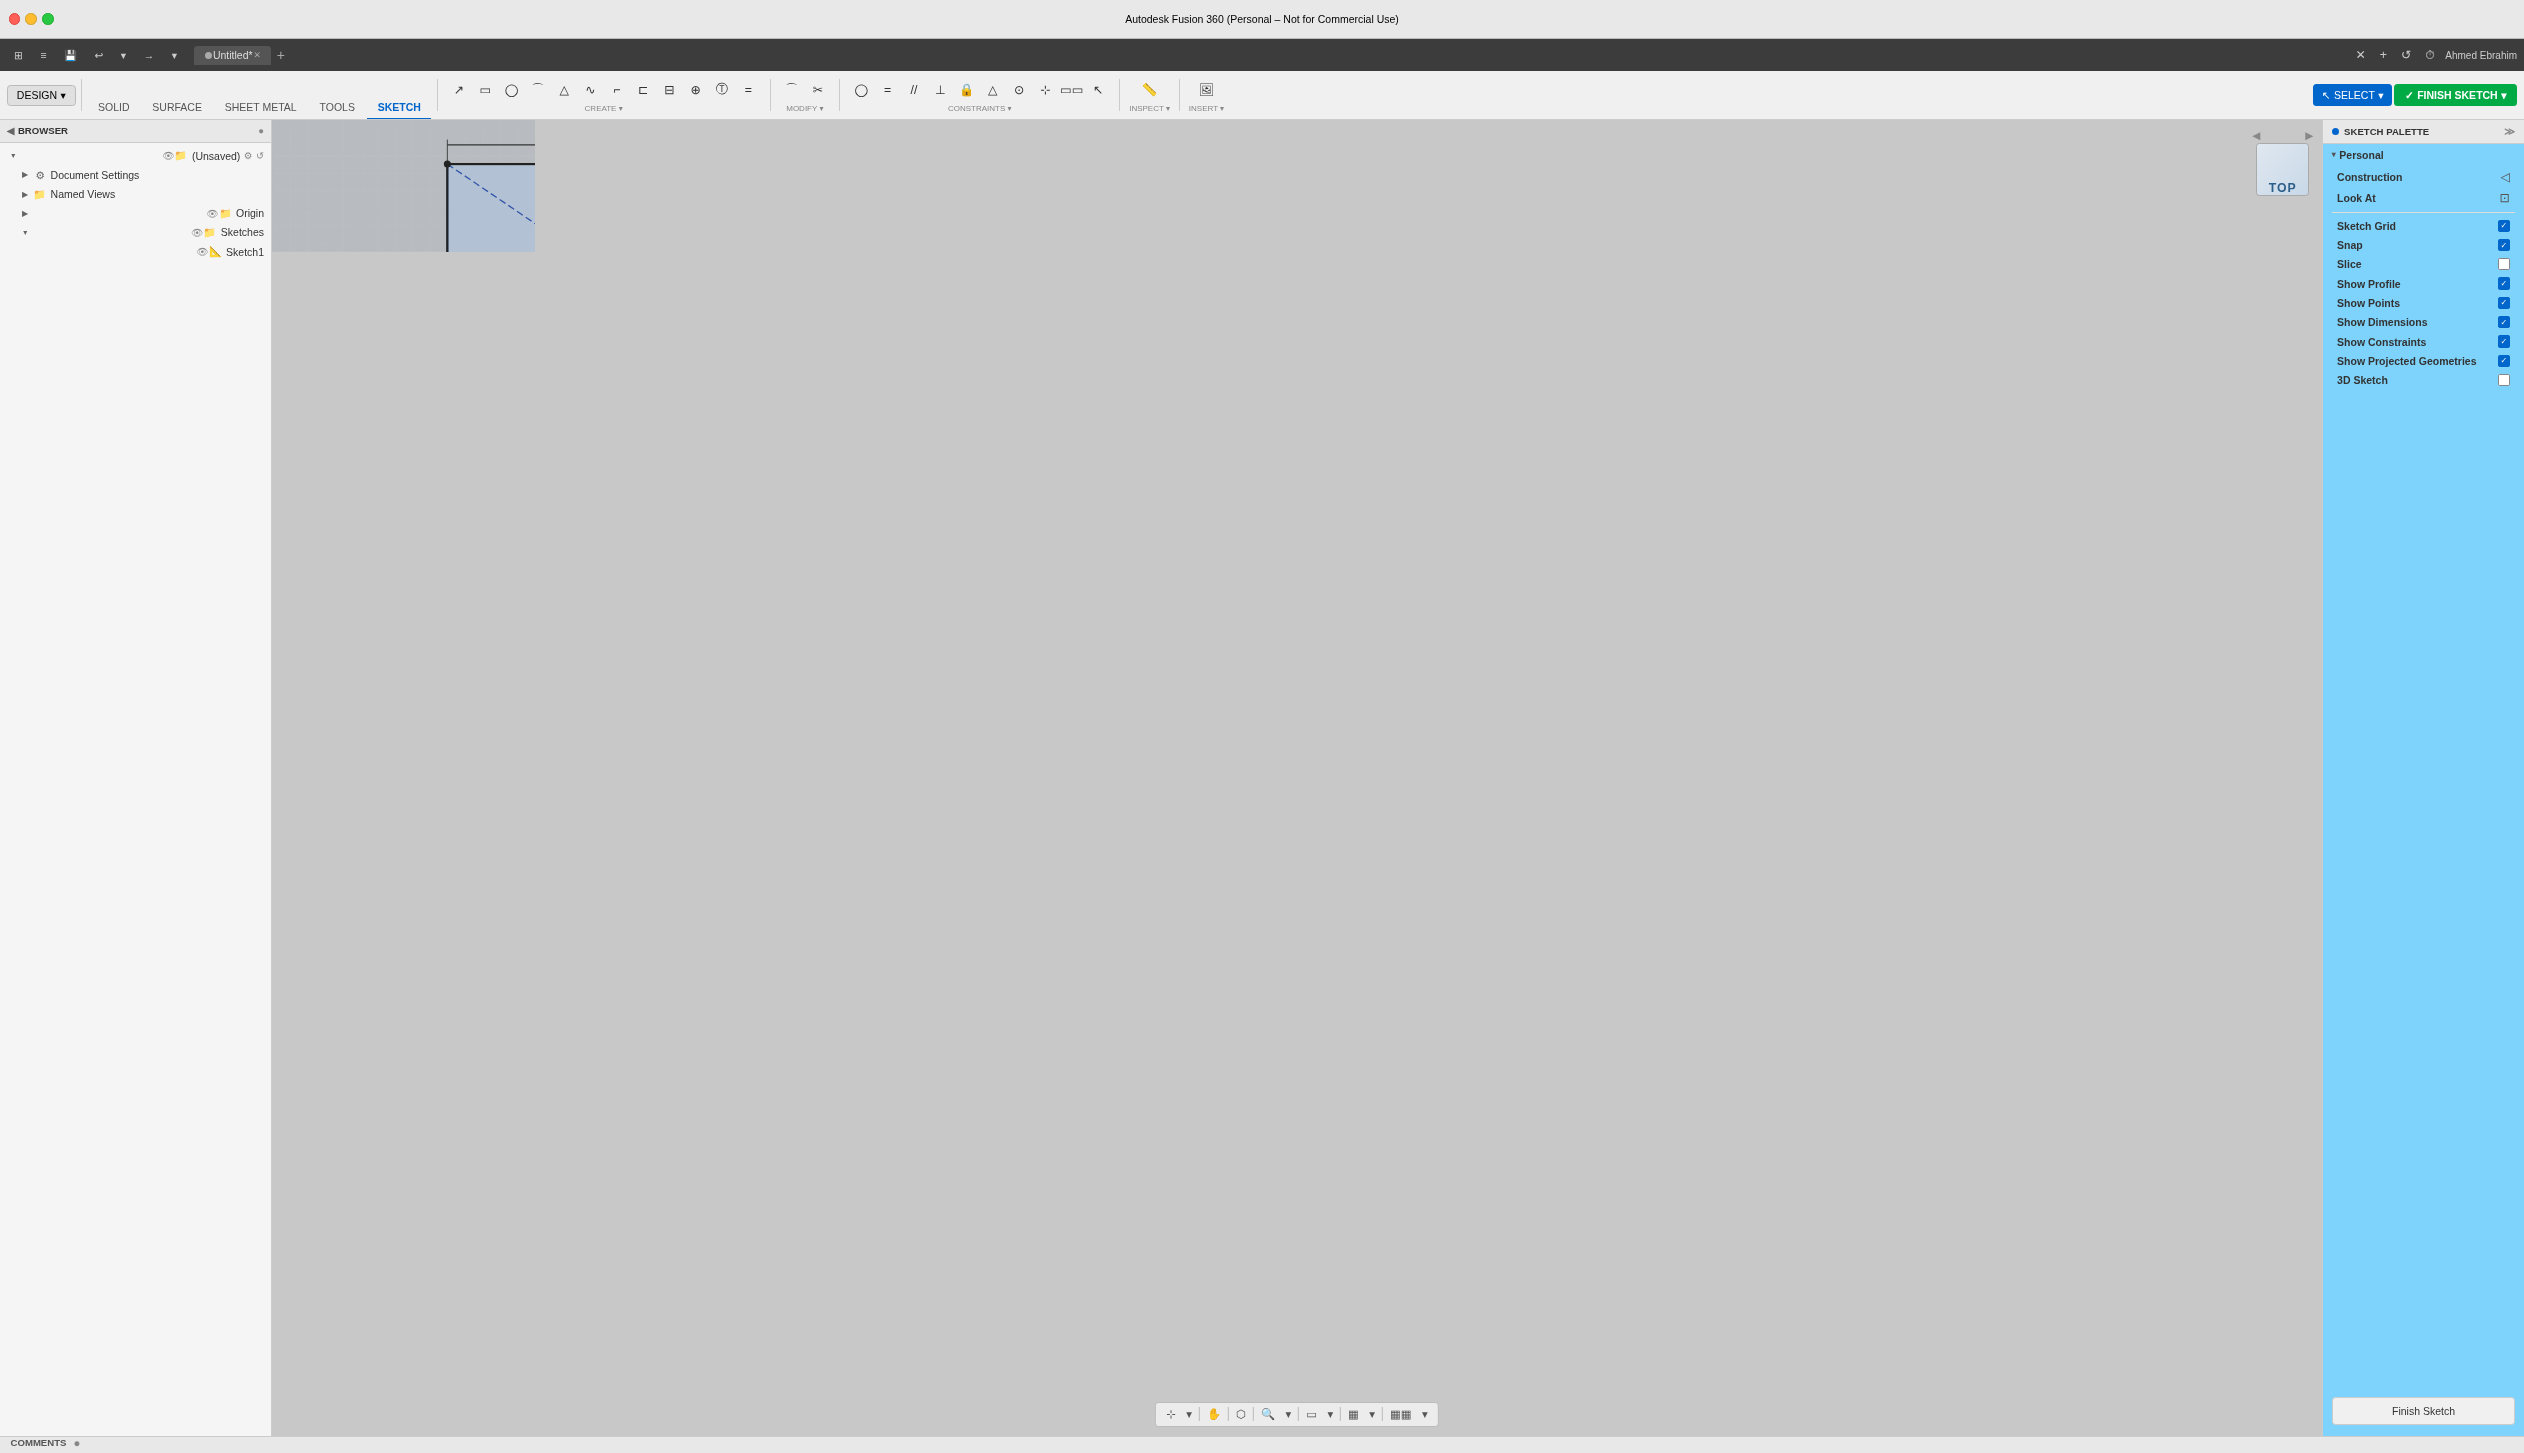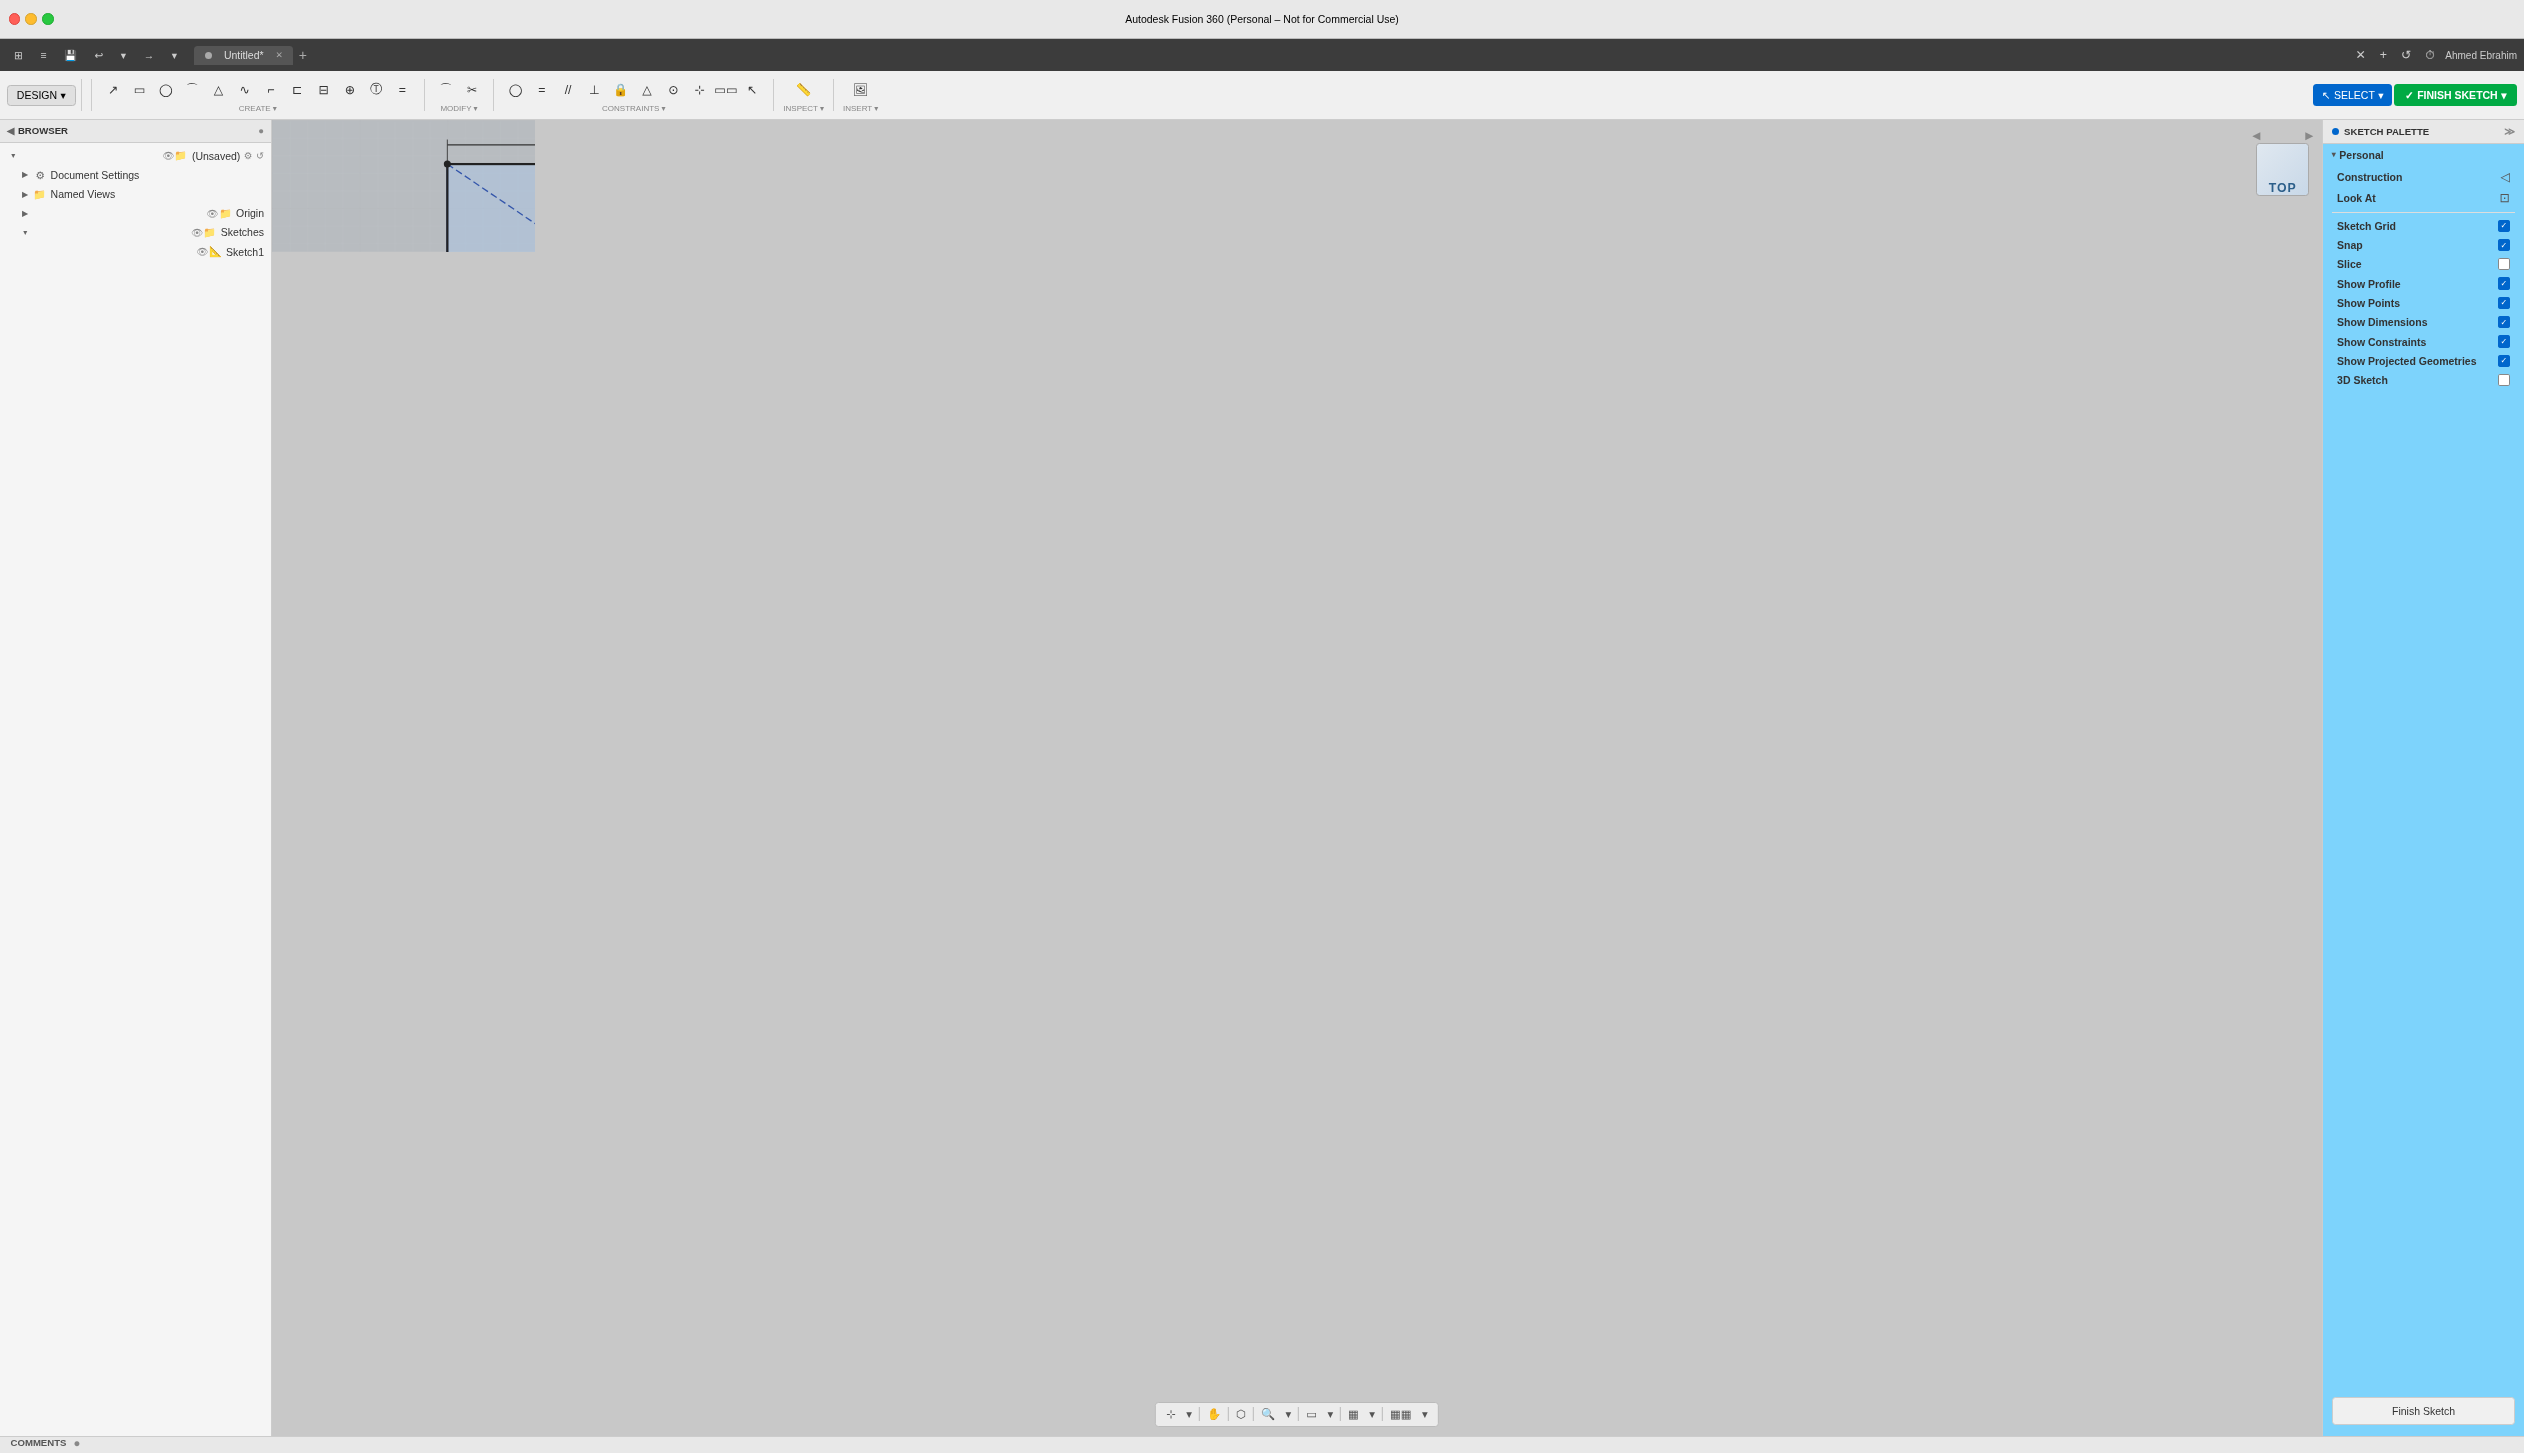--- a/index.html
+++ b/index.html
@@ -52,21 +52,21 @@
       flex: 1;
     }
     .tab-item {
       display: flex;
       align-items: center;
       background: #555;
       color: #ddd;
       font-size: 10.5px;
       padding: 3.5px 10.5px;
       border-radius: 3.5px 3.5px 0 0;
-      gap: 12px;
+      gap: 1px;
       cursor: pointer;
     }
     .tab-item .tab-dot { width: 7px; height: 7px; background: #aaa; border-radius: 50%; }
     .tab-close { color: #aaa; font-size: 8.8px; cursor: pointer; }
     .tab-new { color: #aaa; font-size: 14px; margin-left: 5.3px; cursor: pointer; }
     .menubar-right {
       display: flex;
       align-items: center;
       gap: 7px;
     }
@@ -396,20 +396,27 @@
     <span class="user-label">Ahmed Ebrahim</span>
   </div>
 </div>
 
 <div id="toolbar">
   <div class="design-btn">
     <span>DESIGN</span>
     <span>▾</span>
   </div>
   <div class="toolbar-sep"></div>
+  <div class="toolbar-tabs">
+    <div class="toolbar-tab">SOLID</div>
+    <div class="toolbar-tab">SURFACE</div>
+    <div class="toolbar-tab">SHEET METAL</div>
+    <div class="toolbar-tab">TOOLS</div>
+    <div class="toolbar-tab active">SKETCH</div>
+  </div>
   <div class="toolbar-sep"></div>
 
   <div class="tool-group">
     <div class="tool-group-icons">
       <div class="tool-icon">↗</div>
       <div class="tool-icon">▭</div>
       <div class="tool-icon">◯</div>
       <div class="tool-icon">⌒</div>
       <div class="tool-icon">△</div>
       <div class="tool-icon">∿</div>

